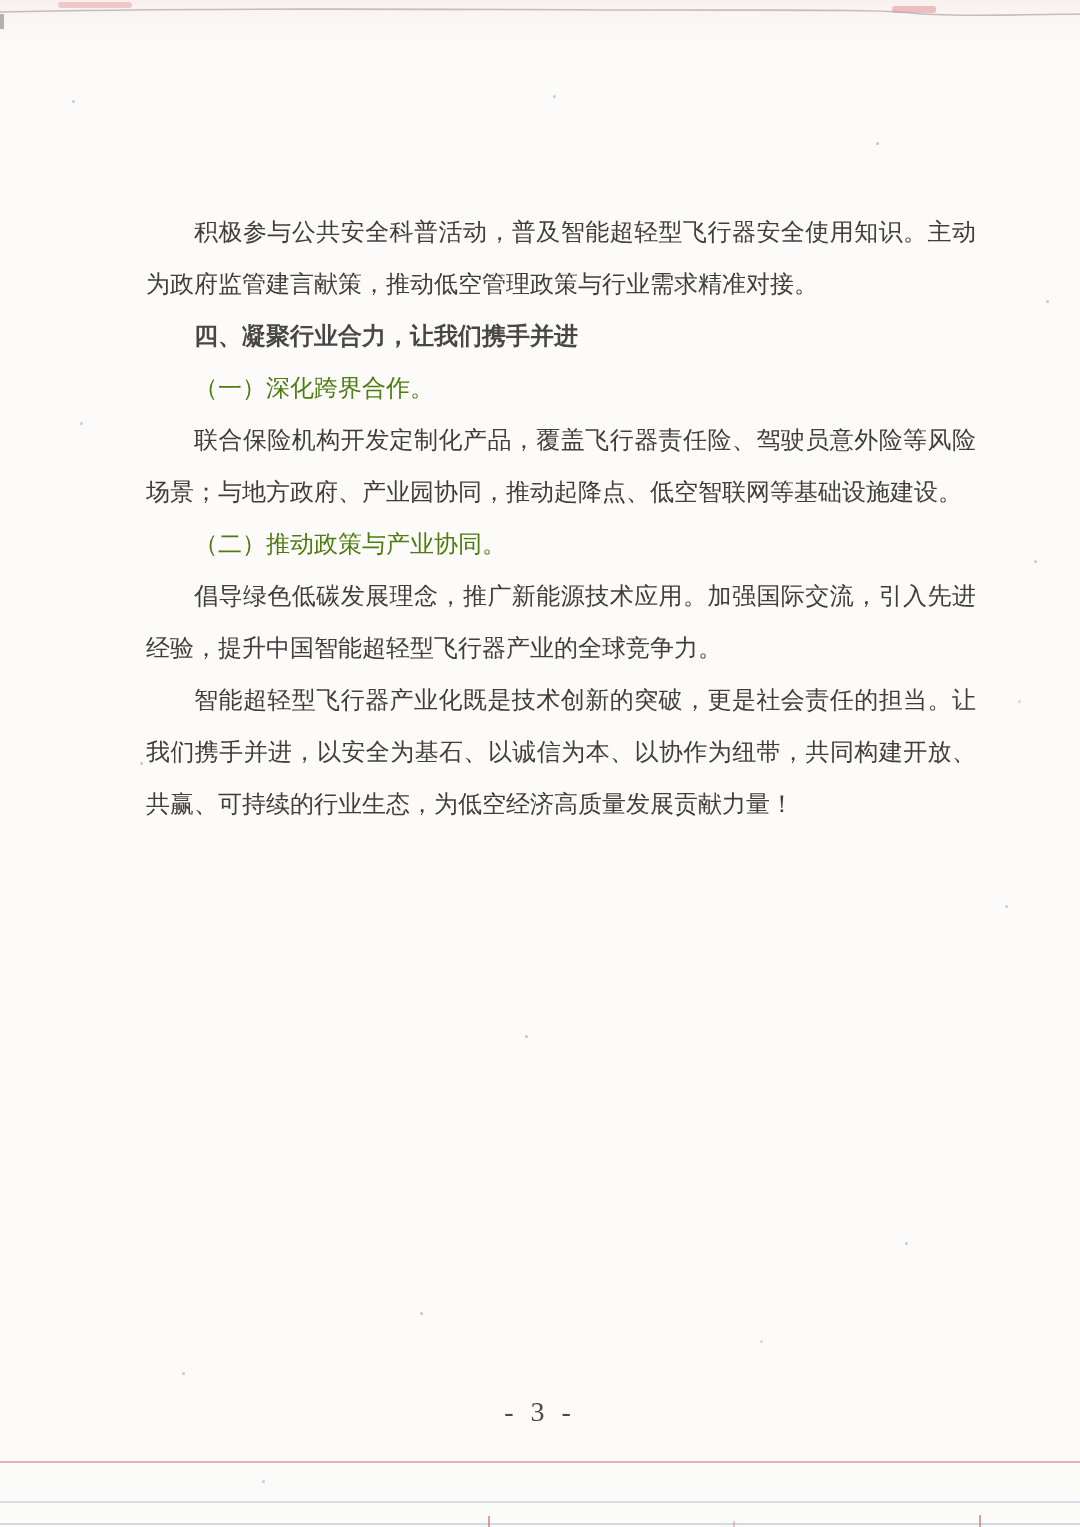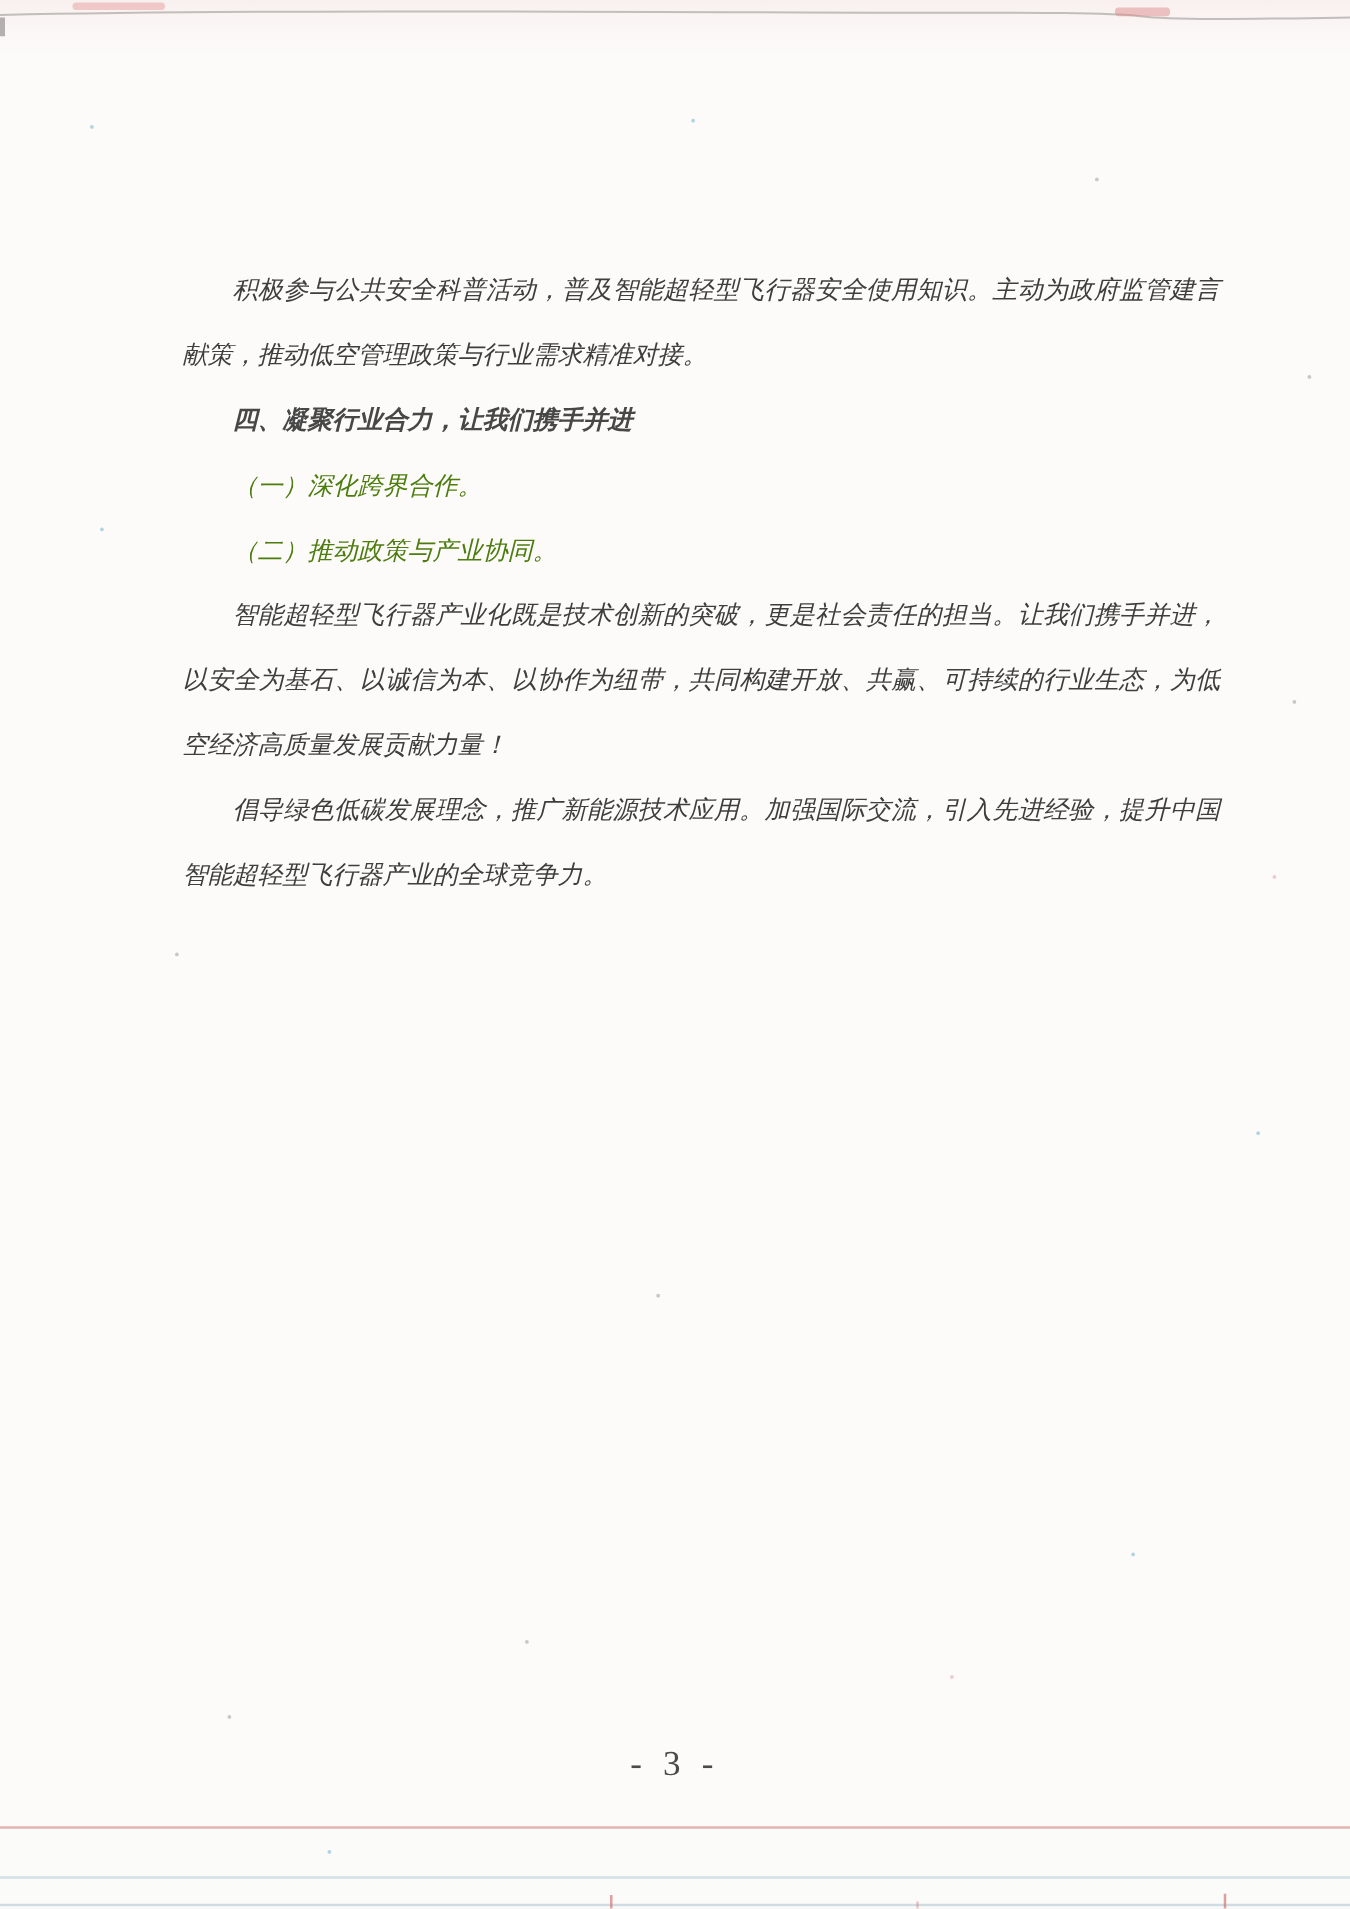--- a/index.html
+++ b/index.html
@@ -17,24 +17,23 @@
     background:linear-gradient(180deg, rgba(243,224,224,0.40) 0%, rgba(243,224,224,0.12) 60%, rgba(243,224,224,0) 100%);
   }
   .edge-svg{position:absolute;top:0;left:0;}
   .red-smudge{position:absolute;border-radius:3px;}
   .smudge-a{top:2px;left:58px;width:74px;height:6px;background:rgba(226,148,148,0.45);}
   .smudge-b{top:6px;left:892px;width:44px;height:7px;background:rgba(222,140,140,0.5);}
   .left-nick{position:absolute;top:14px;left:0;width:4px;height:15px;background:rgba(120,118,116,0.55);}
 
   .content{
     position:absolute;top:206px;left:146px;width:830px;
-    font-size:20px;line-height:52px;color:#3e3e3e;
+    font-size:24px;line-height:52px;color:#3e3e3e;
     text-align:justify;text-justify:inter-character;
     word-break:break-all;
-    font-style:italic;
   }
   .content p{margin:0;padding:0;text-indent:2em;}
   .para-body{
     font-family:"Liberation Serif","DejaVu Serif",serif;
     color:#3e3e3e;
   }
   .para-heading{
     font-family:"Liberation Sans","DejaVu Sans",sans-serif;
     font-weight:bold;color:#474747;
   }
@@ -78,23 +77,24 @@
   </svg>
 
   <div class="red-smudge smudge-a"></div>
   <div class="red-smudge smudge-b"></div>
   <div class="left-nick"></div>
 
   <div class="content">
     <p class="para-body">积极参与公共安全科普活动，普及智能超轻型飞行器安全使用知识。主动为政府监管建言献策，推动低空管理政策与行业需求精准对接。</p>
     <p class="para-heading">四、凝聚行业合力，让我们携手并进</p>
     <p class="para-subheading">（一）深化跨界合作。</p>
+    <p class="para-body">联合保险机构开发定制化产品，覆盖飞行器责任险、驾驶员意外险等风险场景；与地方政府、产业园协同，推动起降点、低空智联网等基础设施建设。</p>
     <p class="para-subheading">（二）推动政策与产业协同。</p>
+    <p class="para-body">倡导绿色低碳发展理念，推广新能源技术应用。加强国际交流，引入先进经验，提升中国智能超轻型飞行器产业的全球竞争力。</p>
     <p class="para-body">智能超轻型飞行器产业化既是技术创新的突破，更是社会责任的担当。让我们携手并进，以安全为基石、以诚信为本、以协作为纽带，共同构建开放、共赢、可持续的行业生态，为低空经济高质量发展贡献力量！</p>
-    <p class="para-body">倡导绿色低碳发展理念，推广新能源技术应用。加强国际交流，引入先进经验，提升中国智能超轻型飞行器产业的全球竞争力。</p>
   </div>
 
   <div class="page-number">- 3 -</div>
 
   <div class="bottom-zone"></div>
   <div class="red-rule"></div>
   <div class="blue-rule-1"></div>
   <div class="blue-rule-2"></div>
   <div class="red-tick tick-1"></div>
   <div class="red-tick tick-2"></div>

